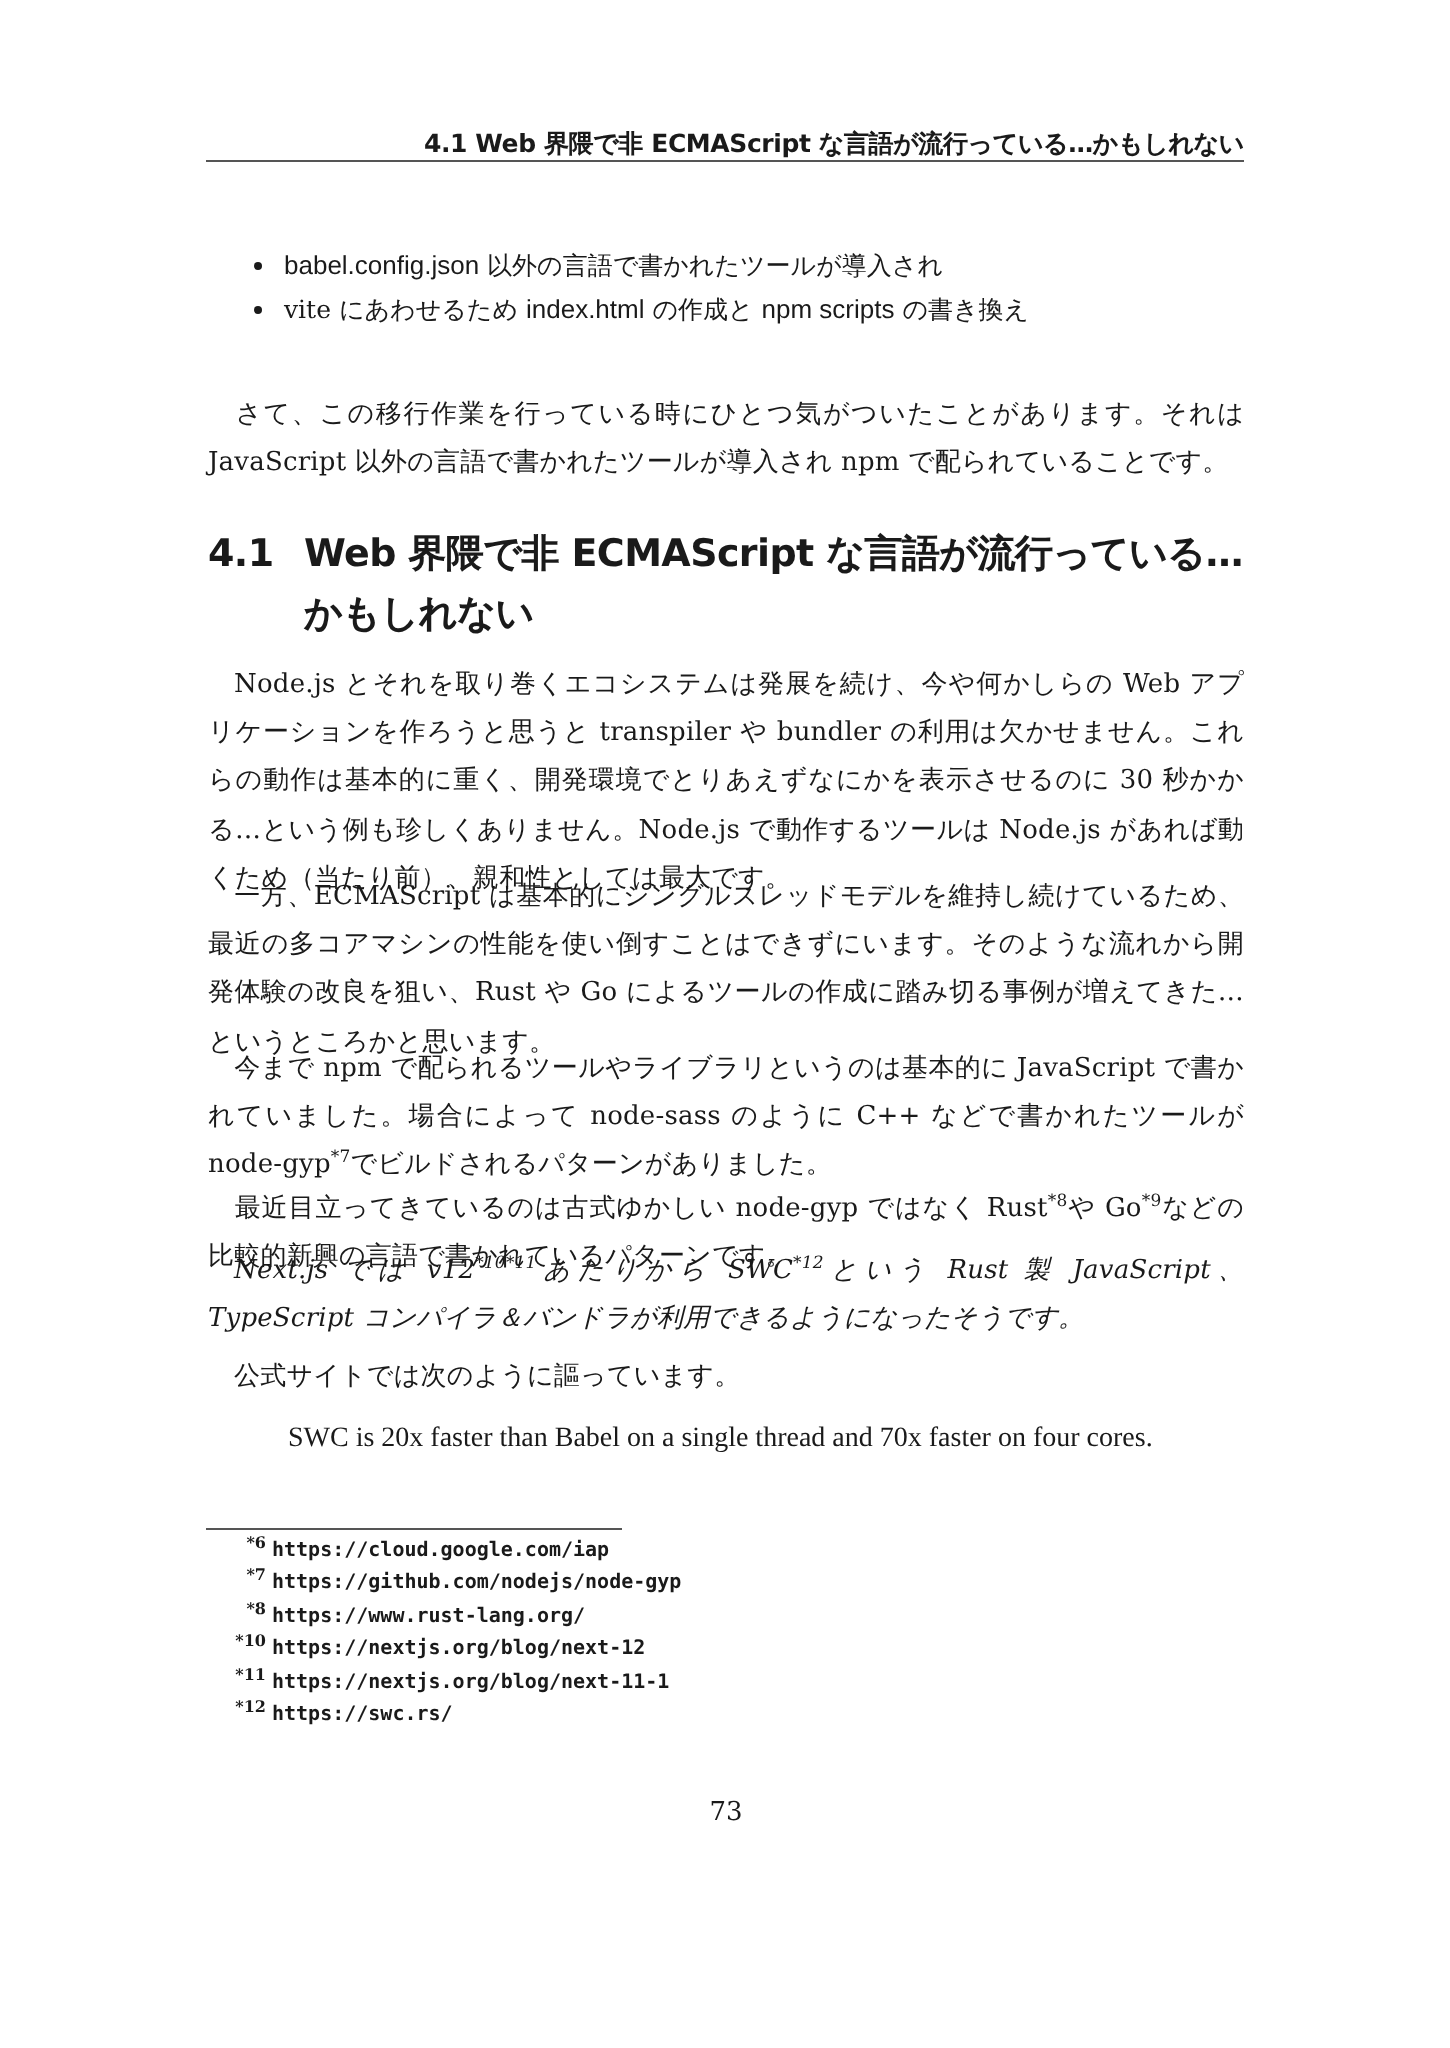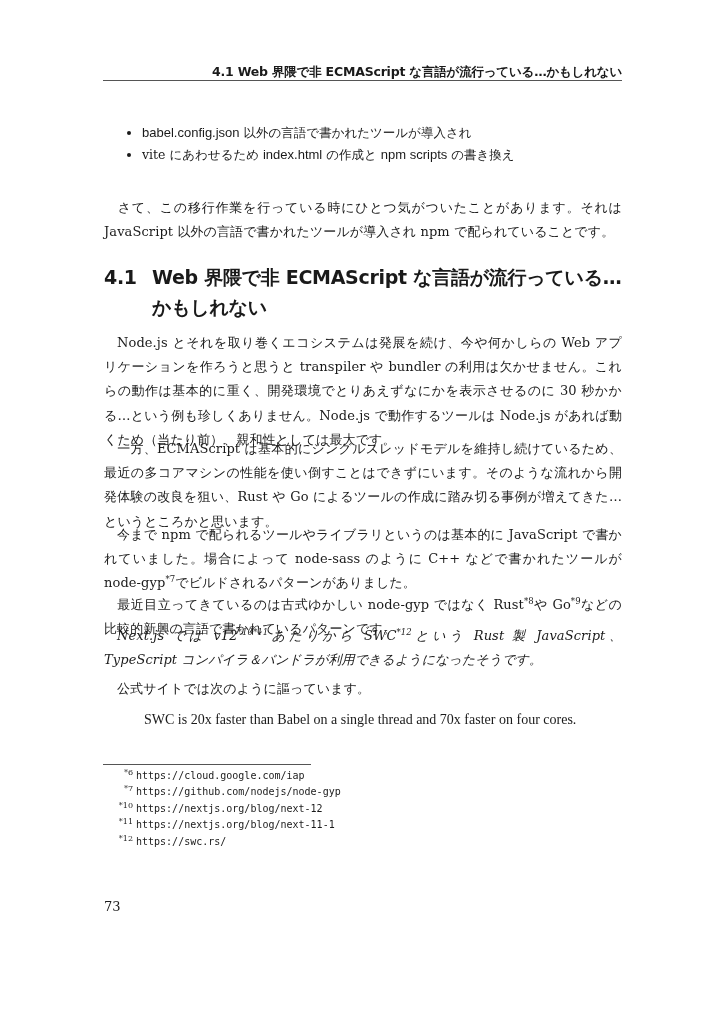--- a/index.html
+++ b/index.html
@@ -129,20 +129,21 @@
       background: #555;
     }
     .footnotes {
       position: absolute;
       left: 104px;
       top: 767px;
       width: 518px;
       margin: 0;
       padding: 0;
       list-style: none;
+      font-weight: bold;
     }
     .footnotes li {
       height: 16.4px;
       line-height: 16.4px;
       font-size: 10.5px;
       white-space: nowrap;
       position: relative;
     }
     .footnotes li .fn-mark {
       display: inline-block;
@@ -156,20 +157,21 @@
     }
     .footnotes li .fn-url {
       font-family: "DejaVu Sans Mono", "Liberation Mono", monospace;
       font-size: 10px;
     }
     .page-number {
       position: absolute;
       left: 104px;
       top: 898px;
       width: 518px;
+      text-align: center;
       font-size: 13px;
       line-height: 18px;
     }
   </style>
 </head>
 <body>
 
 <div class="page">
 
   <div class="running-header">4.1 Web 界隈で非 ECMAScript な言語が流行っている…かもしれない</div>
@@ -208,20 +210,21 @@
 
   <p class="para" style="top:677px; margin:0;"><span class="indent"></span><span>公式サイトでは次のように謳っています。</span></p>
 
   <blockquote class="quote" style="margin:0;">SWC is 20x faster than Babel on a single thread and 70x faster on four cores.</blockquote>
 
   <div class="fn-rule"></div>
 
   <ol class="footnotes">
     <li><span class="fn-mark">*6</span><span class="fn-url">https://cloud.google.com/iap</span></li>
     <li><span class="fn-mark">*7</span><span class="fn-url">https://github.com/nodejs/node-gyp</span></li>
+    <li><span class="fn-mark">*8</span><span class="fn-url">https://www.rust-lang.org/</span></li>
     <li><span class="fn-mark">*10</span><span class="fn-url">https://nextjs.org/blog/next-12</span></li>
     <li><span class="fn-mark">*11</span><span class="fn-url">https://nextjs.org/blog/next-11-1</span></li>
     <li><span class="fn-mark">*12</span><span class="fn-url">https://swc.rs/</span></li>
   </ol>
 
   <div class="page-number">73</div>
 
 </div>
 
 </body></html>

